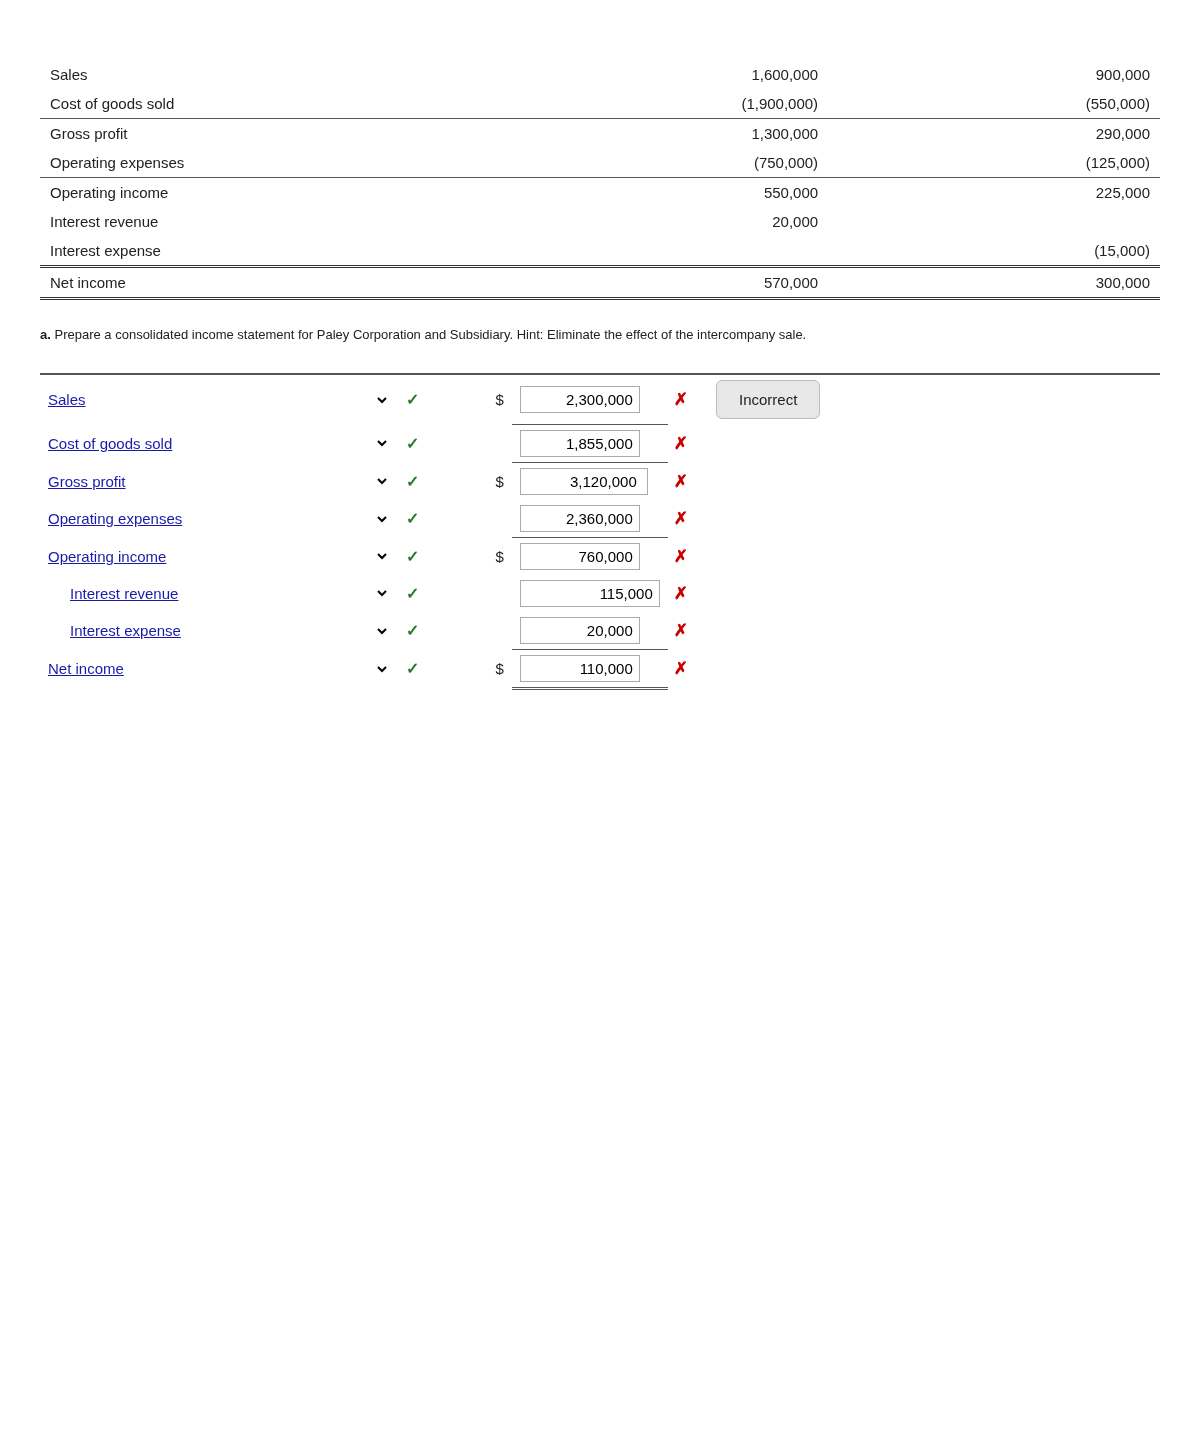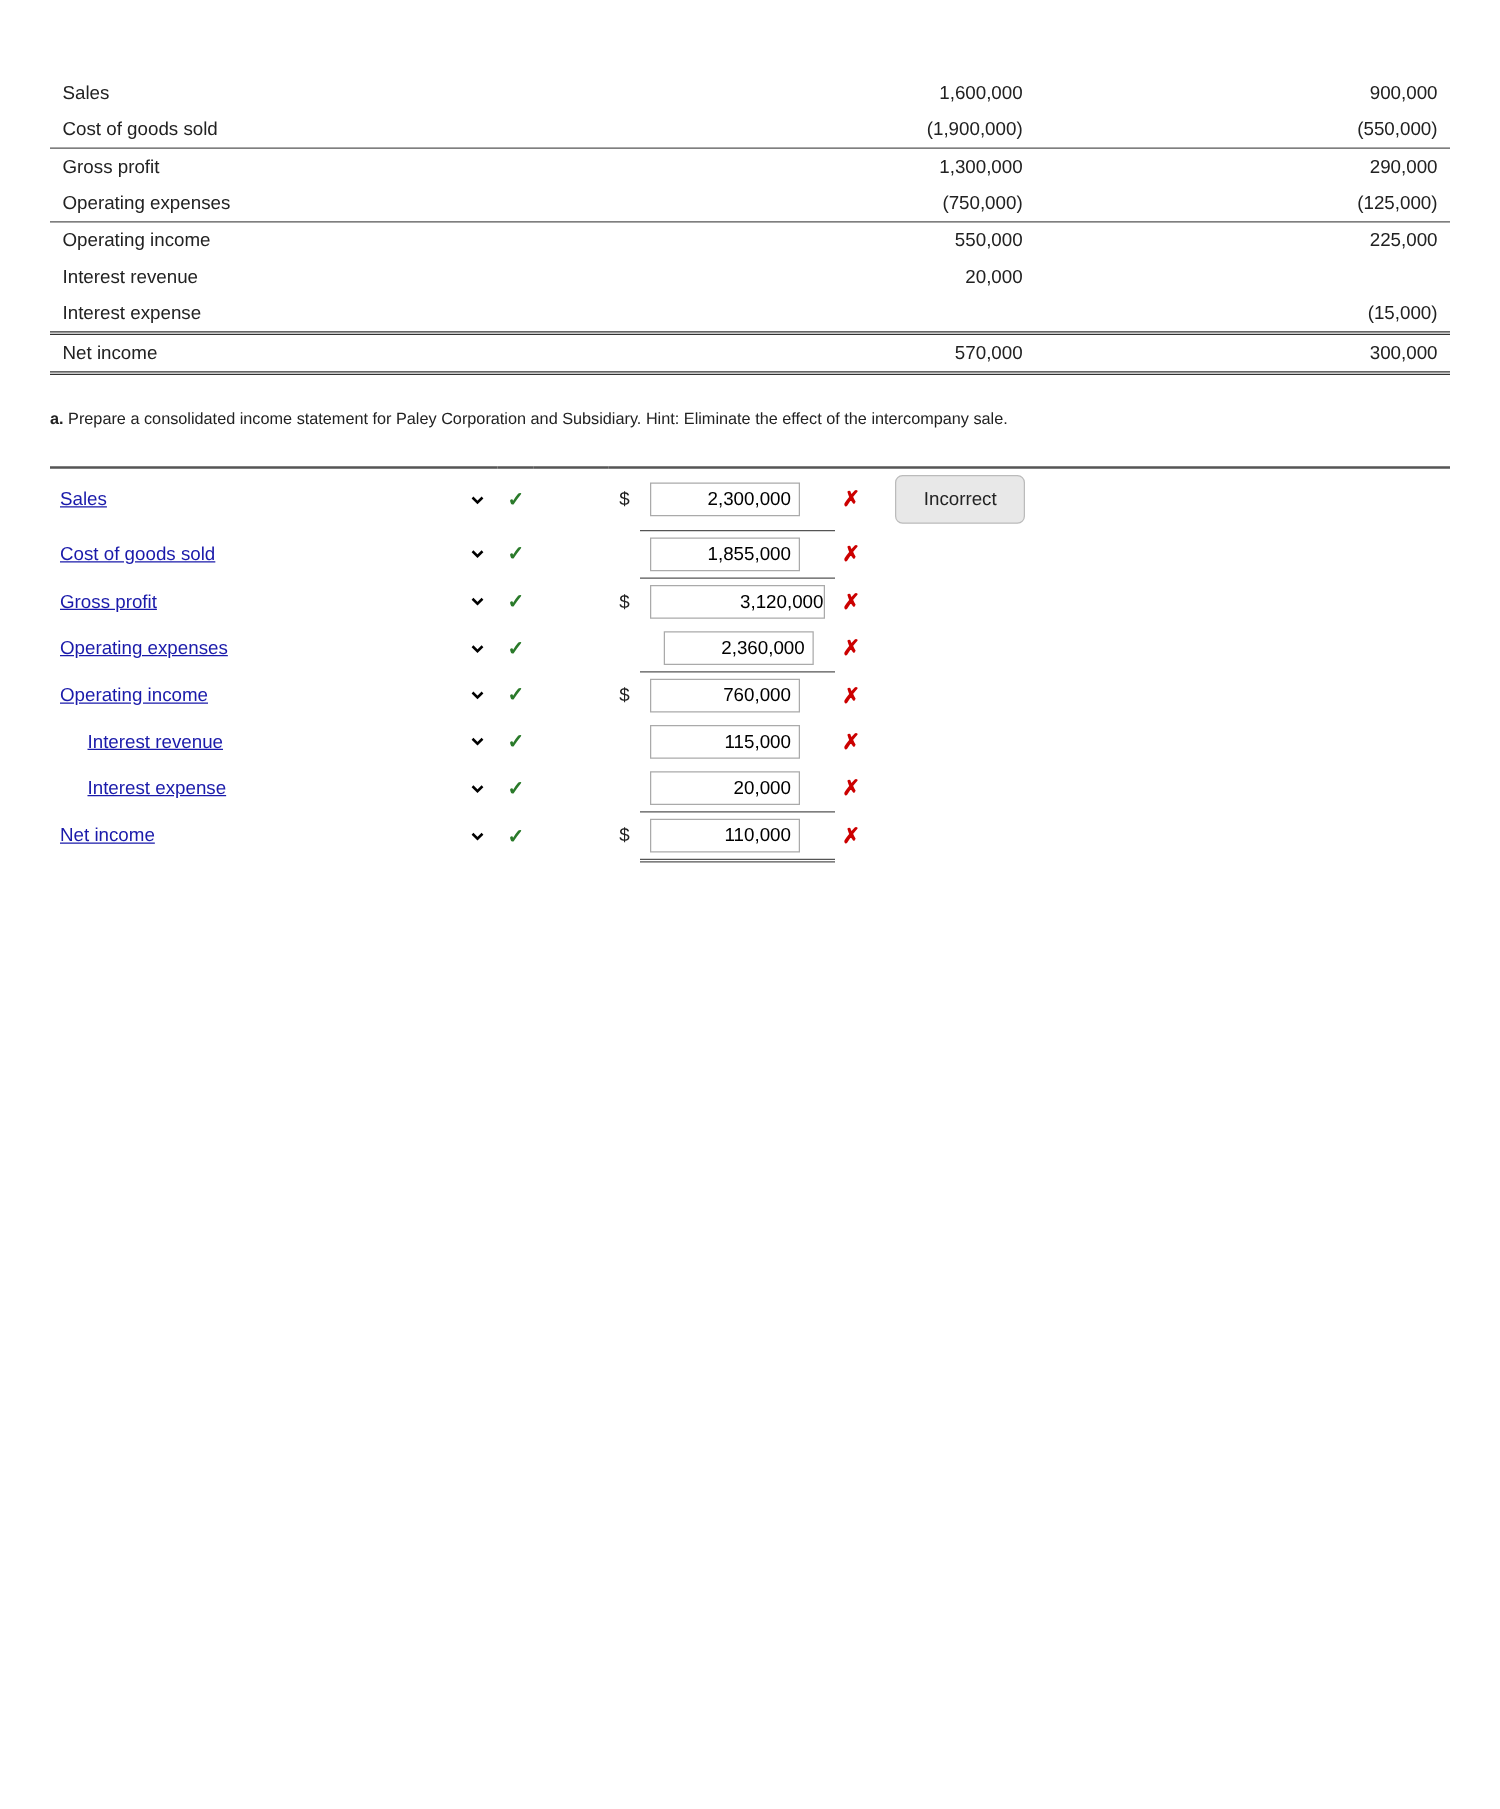--- a/index.html
+++ b/index.html
@@ -248,51 +248,51 @@
         <td class="cons-input-cell" style="border-bottom: 1px solid rgb(85, 85, 85);"><input type="text" value="1,855,000" style="width: 120px; text-align: right; border: 1px solid rgb(170, 170, 170); padding: 4px 6px; font-size: 15px; background: rgb(255, 255, 255);"></td>
         <td class="cons-x" style="color: rgb(204, 0, 0); font-weight: bold; font-size: 17px; padding-left: 6px;">✗</td>
         <td style="padding-left: 10px;"></td>
       </tr>
       <tr>
         <td class="cons-label"><a href="#" style="color: rgb(26, 26, 170); text-decoration: underline; font-size: 15px;">Gross profit</a></td>
         <td class="cons-dropdown" style="width: 22px;"><select class="dropdown-select"><option>▼</option></select></td>
         <td class="cons-check" style="width: 28px; color: rgb(42, 122, 42); font-weight: bold; font-size: 16px;">✓</td>
         <td style="width: 60px;"></td>
         <td class="cons-dollar" style="width: 18px; text-align: right; font-size: 15px;">$</td>
-        <td class="cons-input-cell" style="border-top: 1px solid rgb(85, 85, 85);"><input type="text" value="3,120,000" style="width: 140px; text-align: right; border: 1px solid rgb(170, 170, 170); padding: 4px 0; font-size: 15px; background: rgb(255, 255, 255);"></td>
+        <td class="cons-input-cell" style="border-top: 1px solid rgb(85, 85, 85);"><input type="text" value="3,120,000" style="width: 128px; text-align: right; border: 1px solid rgb(170, 170, 170); padding: 4px 10px; font-size: 15px; background: rgb(255, 255, 255);"></td>
         <td class="cons-x" style="color: rgb(204, 0, 0); font-weight: bold; font-size: 17px; padding-left: 6px;">✗</td>
         <td style="padding-left: 10px;"></td>
       </tr>
       <tr>
         <td class="cons-label"><a href="#" style="color: rgb(26, 26, 170); text-decoration: underline; font-size: 15px;">Operating expenses</a></td>
         <td class="cons-dropdown" style="width: 22px;"><select class="dropdown-select"><option>▼</option></select></td>
         <td class="cons-check" style="width: 28px; color: rgb(42, 122, 42); font-weight: bold; font-size: 16px;">✓</td>
         <td style="width: 60px;"></td>
         <td class="cons-dollar" style="width: 18px; text-align: right; font-size: 15px;"></td>
-        <td class="cons-input-cell" style="border-bottom: 1px solid rgb(85, 85, 85);"><input type="text" value="2,360,000" style="width: 120px; text-align: right; border: 1px solid rgb(170, 170, 170); padding: 4px 6px; font-size: 15px; background: rgb(255, 255, 255); margin-left: 11px;"></td>
+        <td class="cons-input-cell" style="border-bottom: 1px solid rgb(85, 85, 85);"><input type="text" value="2,360,000" style="width: 120px; text-align: right; border: 1px solid rgb(170, 170, 170); padding: 4px 6px; font-size: 15px; background: rgb(255, 255, 255);"></td>
         <td class="cons-x" style="color: rgb(204, 0, 0); font-weight: bold; font-size: 17px; padding-left: 6px;">✗</td>
         <td style="padding-left: 10px;"></td>
       </tr>
       <tr>
         <td class="cons-label"><a href="#" style="color: rgb(26, 26, 170); text-decoration: underline; font-size: 15px;">Operating income</a></td>
         <td class="cons-dropdown" style="width: 22px;"><select class="dropdown-select"><option>▼</option></select></td>
         <td class="cons-check" style="width: 28px; color: rgb(42, 122, 42); font-weight: bold; font-size: 16px;">✓</td>
         <td style="width: 60px;"></td>
         <td class="cons-dollar" style="width: 18px; text-align: right; font-size: 15px;">$</td>
         <td class="cons-input-cell" style="border-top: 1px solid rgb(85, 85, 85);"><input type="text" value="760,000" style="width: 120px; text-align: right; border: 1px solid rgb(170, 170, 170); padding: 4px 6px; font-size: 15px; background: rgb(255, 255, 255);"></td>
         <td class="cons-x" style="color: rgb(204, 0, 0); font-weight: bold; font-size: 17px; padding-left: 6px;">✗</td>
         <td style="padding-left: 10px;"></td>
       </tr>
       <tr>
         <td class="cons-label indented" style="padding-left: 30px;"><a href="#" style="color: rgb(26, 26, 170); text-decoration: underline; font-size: 15px;">Interest revenue</a></td>
         <td class="cons-dropdown" style="width: 22px;"><select class="dropdown-select"><option>▼</option></select></td>
         <td class="cons-check" style="width: 28px; color: rgb(42, 122, 42); font-weight: bold; font-size: 16px;">✓</td>
         <td style="width: 60px;"></td>
         <td class="cons-dollar" style="width: 18px; text-align: right; font-size: 15px;"></td>
-        <td class="cons-input-cell"><input type="text" value="115,000" style="width: 120px; text-align: right; border: 1px solid rgb(170, 170, 170); padding: 4px 6px; font-size: 15px; background: rgb(255, 255, 255);"></td>
+        <td class="cons-input-cell"><input type="text" value="115,000" style="width: 140px; text-align: right; border: 1px solid rgb(170, 170, 170); padding: 4px 6px; font-size: 15px; background: rgb(255, 255, 255);"></td>
         <td class="cons-x" style="color: rgb(204, 0, 0); font-weight: bold; font-size: 17px; padding-left: 6px;">✗</td>
         <td style="padding-left: 10px;"></td>
       </tr>
       <tr>
         <td class="cons-label indented" style="padding-left: 30px;"><a href="#" style="color: rgb(26, 26, 170); text-decoration: underline; font-size: 15px;">Interest expense</a></td>
         <td class="cons-dropdown" style="width: 22px;"><select class="dropdown-select"><option>▼</option></select></td>
         <td class="cons-check" style="width: 28px; color: rgb(42, 122, 42); font-weight: bold; font-size: 16px;">✓</td>
         <td style="width: 60px;"></td>
         <td class="cons-dollar" style="width: 18px; text-align: right; font-size: 15px;"></td>
         <td class="cons-input-cell" style="border-bottom: 1px solid rgb(85, 85, 85);"><input type="text" value="20,000" style="width: 120px; text-align: right; border: 1px solid rgb(170, 170, 170); padding: 4px 6px; font-size: 15px; background: rgb(255, 255, 255);"></td>

